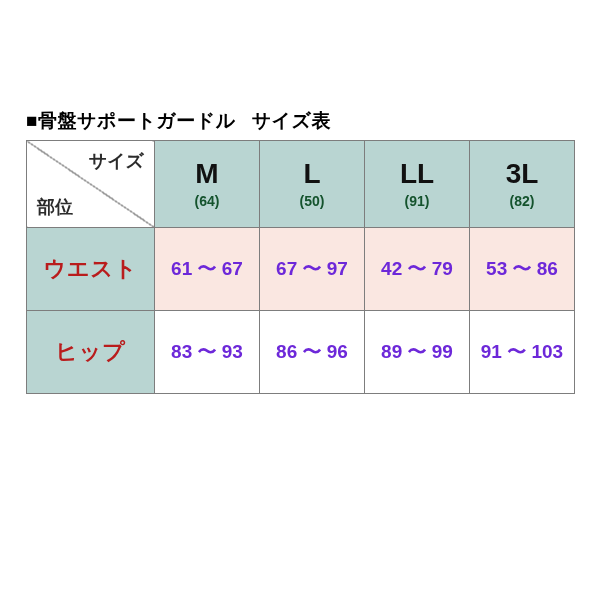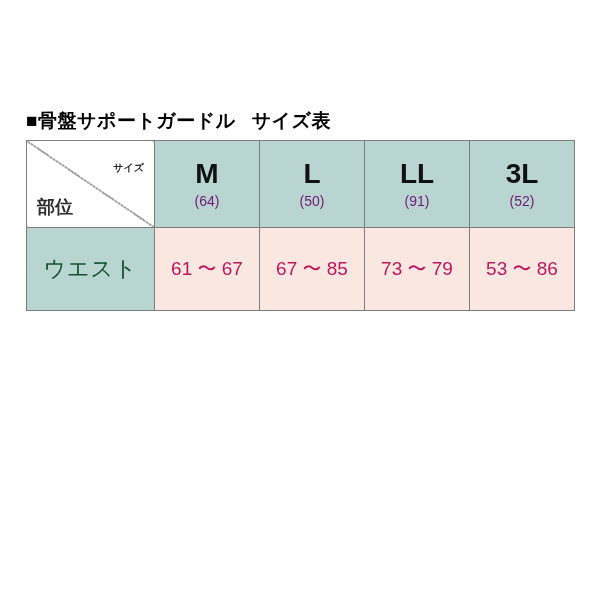--- a/index.html
+++ b/index.html
@@ -69,22 +69,22 @@
       linear-gradient(to top right,
         transparent 0%, transparent calc(50% - 0.6px),
         #7d7d7d calc(50% - 0.6px), #7d7d7d calc(50% + 0.6px),
         transparent calc(50% + 0.6px), transparent 100%)
       , #ffffff;
     position: relative;
   }
   .corner-size {
     position: absolute;
     right: 10px;
-    top: 20px;
-    font-size: 10px;
+    top: 8px;
+    font-size: 18px;
     font-weight: bold;
     color: #2b2b2b;
   }
   .corner-part {
     position: absolute;
     left: 10px;
     bottom: 8px;
     font-size: 18px;
     font-weight: bold;
     color: #2b2b2b;
@@ -95,39 +95,39 @@
     height: 86px;
   }
   .size-label {
     font-size: 28px;
     font-weight: bold;
     line-height: 1.05;
     color: #111111;
   }
   .size-sub {
     font-size: 14px;
-    font-weight: normal;
+    font-weight: bold;
     margin-top: 4px;
-    color: #701a75;
+    color: #14532d;
   }
 
   td.row-head {
     background: #b9d5d2;
     height: 82px;
     font-size: 22px;
-    font-weight: normal;
+    font-weight: bold;
     letter-spacing: 1px;
-    color: #14532d;
+    color: #b91c1c;
   }
 
   td.cell {
     height: 82px;
     font-size: 19px;
-    font-weight: normal;
-    color: #be185d;
+    font-weight: bold;
+    color: #6d28d9;
   }
   tr.row-waist td.cell {
     background: #fae7e1;
   }
   tr.row-hip td.cell {
     background: #ffffff;
   }
 </style>
 </head>
 <body>
@@ -158,29 +158,36 @@
           <td class="size-head">
             <div class="size-label">L</div>
             <div class="size-sub">(50)</div>
           </td>
           <td class="size-head">
             <div class="size-label">LL</div>
             <div class="size-sub">(91)</div>
           </td>
           <td class="size-head">
             <div class="size-label">3L</div>
-            <div class="size-sub">(52)</div>
+            <div class="size-sub">(82)</div>
           </td>
         </tr>
 
         <tr class="row-waist">
           <td class="row-head">ウエスト</td>
           <td class="cell">61 〜 67</td>
-          <td class="cell">67 〜 85</td>
-          <td class="cell">73 〜 79</td>
+          <td class="cell">67 〜 97</td>
+          <td class="cell">42 〜 79</td>
           <td class="cell">53 〜 86</td>
         </tr>
 
+        <tr class="row-hip">
+          <td class="row-head">ヒップ</td>
+          <td class="cell">83 〜 93</td>
+          <td class="cell">86 〜 96</td>
+          <td class="cell">89 〜 99</td>
+          <td class="cell">91 〜 103</td>
+        </tr>
       </tbody>
     </table>
   </div>
 
 </div>
 
 </body></html>

